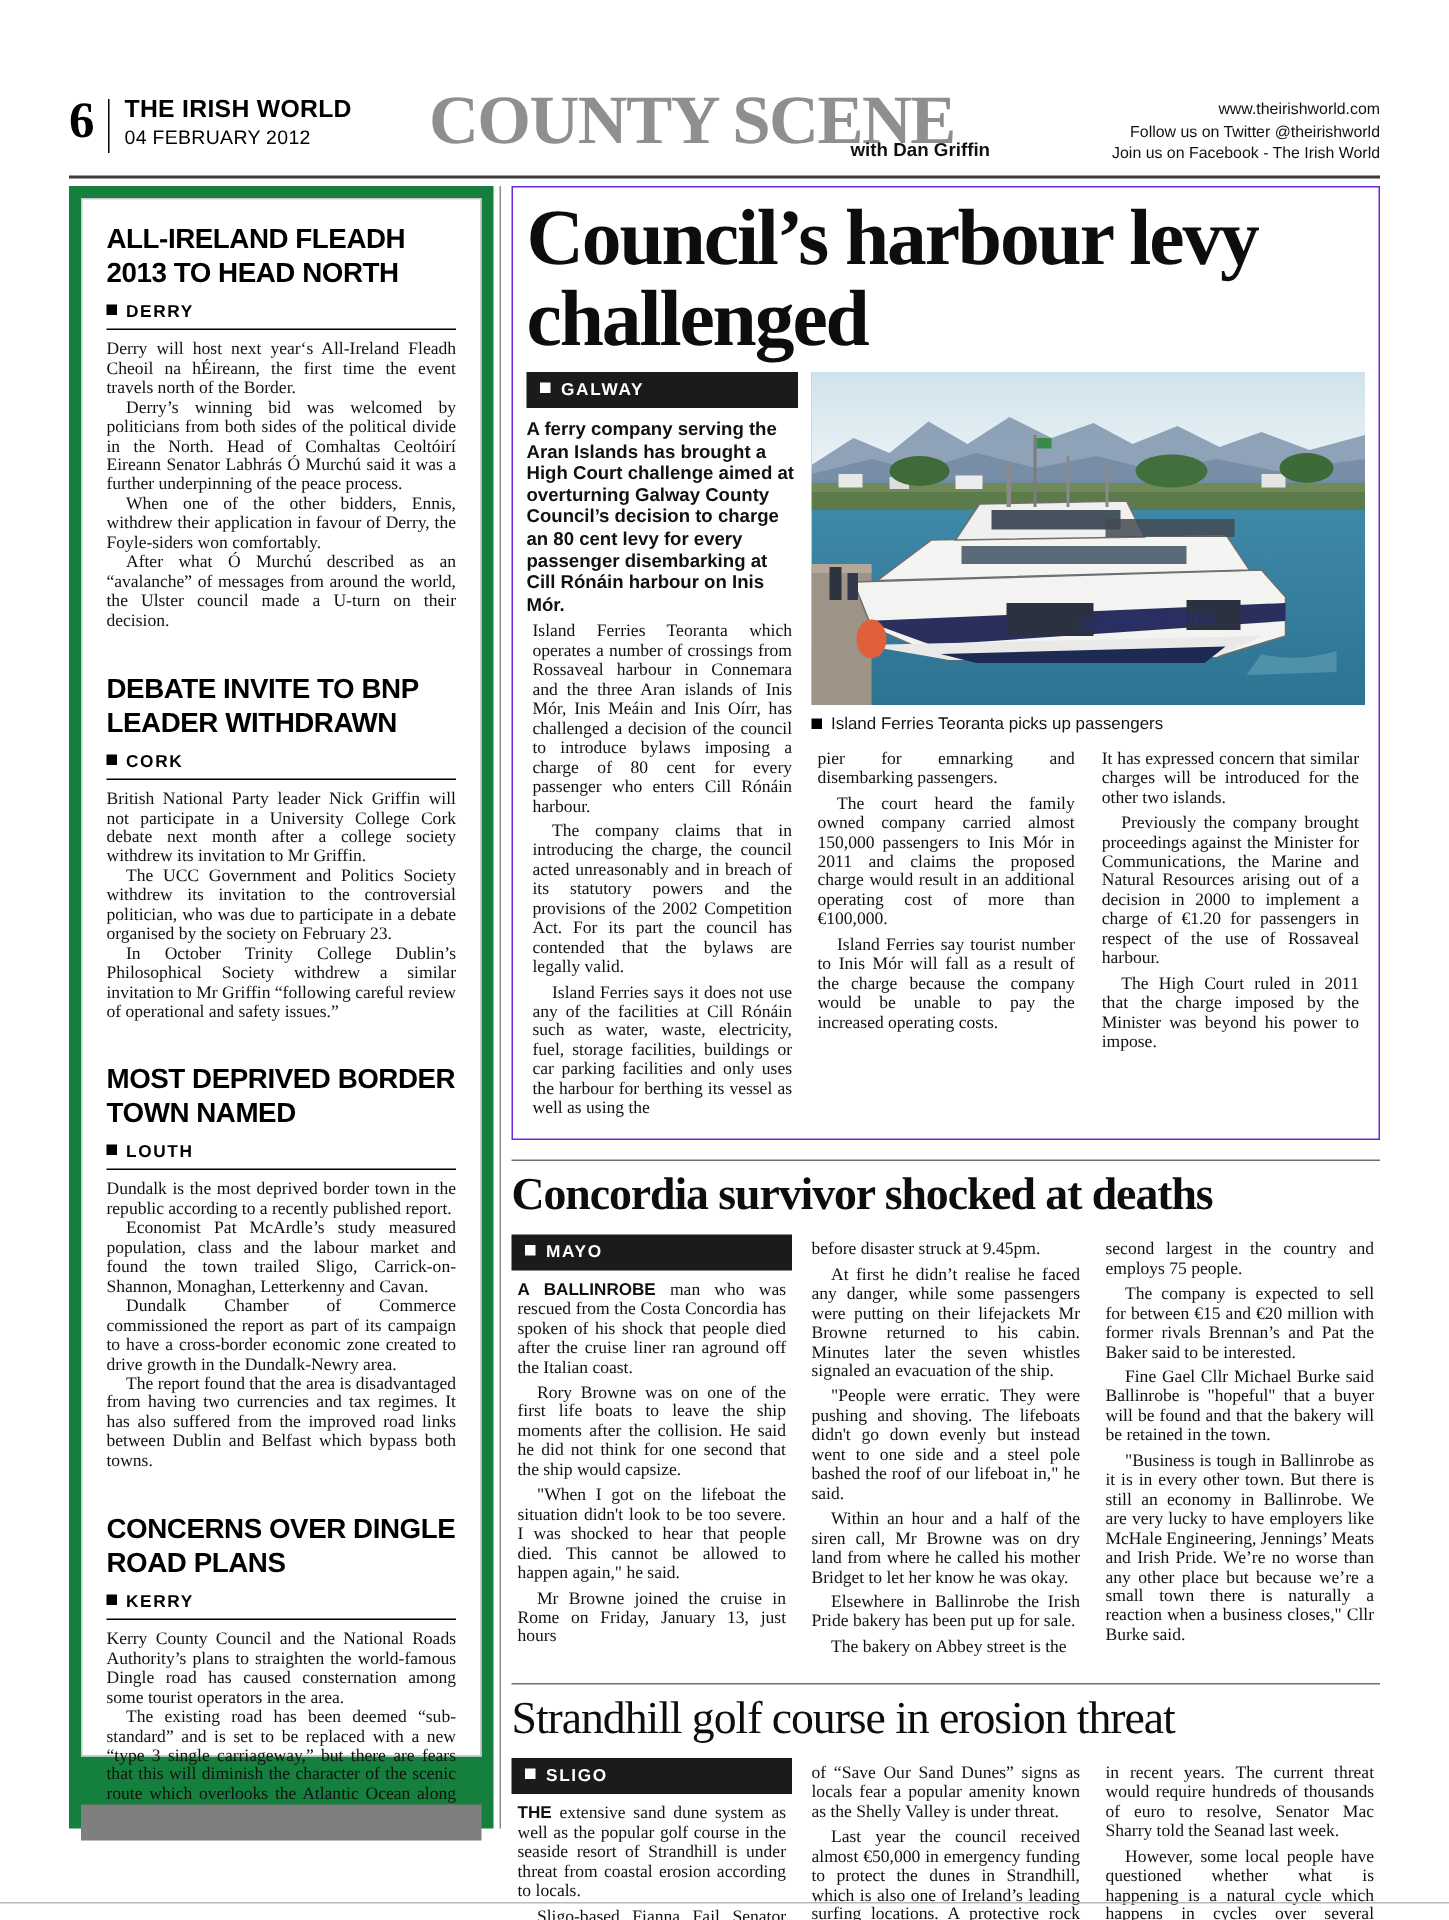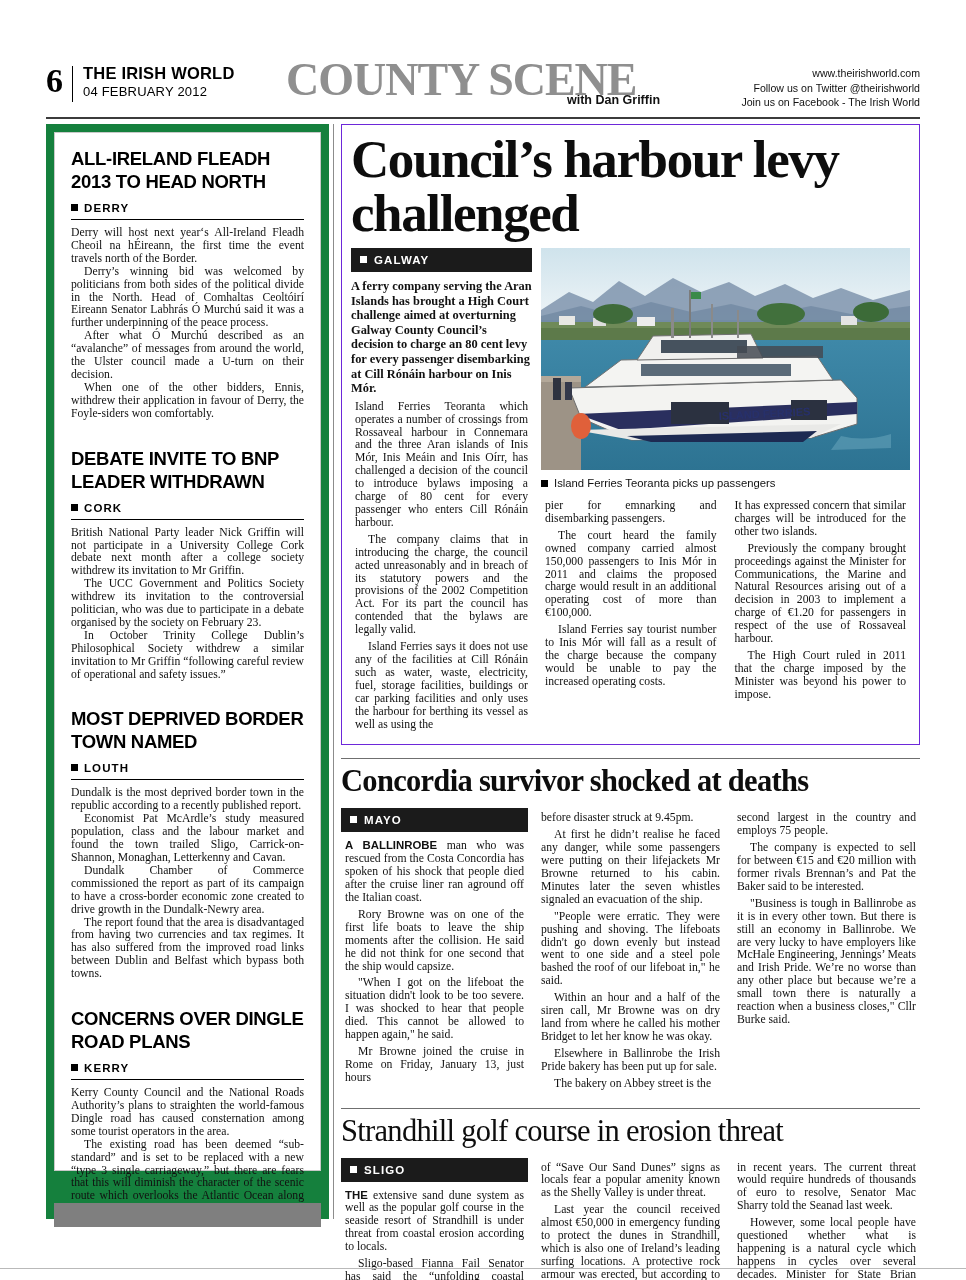--- a/index.html
+++ b/index.html
@@ -104,21 +104,21 @@
   .lead-left{width:186px;}
   .lead-right{width:369px;}
   .cty-bar{
     background:#1b1b1b;color:#fff;
     font-family:"Liberation Sans", sans-serif;
     font-weight:bold;font-size:11.5px;letter-spacing:1.1px;
     padding:6px 9px;margin-bottom:7px;
   }
   .cty-bar .sq{display:inline-block;width:7px;height:7px;background:#fff;margin-right:7px;vertical-align:1px;}
   .standfirst{
-    font-family:Liberation Serif, serif;
+    font-family:Liberation Sans, sans-serif;
     font-weight:bold;font-size:12.4px;line-height:14.6px;color:#111;margin:0 0 5px 0;
   }
   .bodytext p{
     margin:4px;font-family:"Liberation Serif", serif;
     font-size:11.7px;line-height:12.9px;text-align:justify;color:#111;
   }
   .bodytext p + p{text-indent:13px;}
 
   
   .photo{
@@ -180,22 +180,22 @@
 
   <div class="sidebar">
     <div class="sidebar-inner">
 
       <div class="side-story">
         <h2 class="side-head">ALL-IRELAND FLEADH 2013 TO HEAD NORTH</h2>
         <div class="county-tag"><span class="sq"></span><span>DERRY</span></div>
         <div class="side-body">
           <p>Derry will host next year‘s All-Ireland Fleadh Cheoil na hÉireann, the first time the event travels north of the Border.</p>
           <p>Derry’s winning bid was welcomed by politicians from both sides of the political divide in the North. Head of Comhaltas Ceoltóirí Eireann Senator Labhrás Ó Murchú said it was a further underpinning of the peace process.</p>
+          <p>When one of the other bidders, Ennis, withdrew their application in favour of Derry, the Foyle-siders won comfortably.</p>
           <p>After what Ó Murchú described as an “avalanche” of messages from around the world, the Ulster council made a U-turn on their decision.</p>
-          <p>When one of the other bidders, Ennis, withdrew their application in favour of Derry, the Foyle-siders won comfortably.</p>
         </div>
       </div>
 
       <div class="side-gap"></div>
 
       <div class="side-story">
         <h2 class="side-head">DEBATE INVITE TO BNP LEADER WITHDRAWN</h2>
         <div class="county-tag"><span class="sq"></span><span>CORK</span></div>
         <div class="side-body">
           <p>British National Party leader Nick Griffin will not participate in a University College Cork debate next month after a college society withdrew its invitation to Mr Griffin.</p>
@@ -304,21 +304,21 @@
           </div>
           <div class="caption"><span class="sq"></span><span>Island Ferries Teoranta picks up passengers</span></div>
           <div class="two-col">
             <div class="bodytext">
               <p>pier for emnarking and disembarking passengers.</p>
               <p>The court heard the family owned company carried almost 150,000 passengers to Inis Mór in 2011 and claims the proposed charge would result in an additional operating cost of more than €100,000.</p>
               <p>Island Ferries say tourist number to Inis Mór will fall as a result of the charge because the company would be unable to pay the increased operating costs.</p>
             </div>
             <div class="bodytext">
               <p>It has expressed concern that similar charges will be introduced for the other two islands.</p>
-              <p>Previously the company brought proceedings against the Minister for Communications, the Marine and Natural Resources arising out of a decision in 2003 to implement a charge of €1.20 for passengers in respect of the use of Rossaveal harbour.</p>
+              <p>Previously the company brought proceedings against the Minister for Communications, the Marine and Natural Resources arising out of a decision in 2000 to implement a charge of €1.20 for passengers in respect of the use of Rossaveal harbour.</p>
               <p>The High Court ruled in 2011 that the charge imposed by the Minister was beyond his power to impose.</p>
             </div>
           </div>
         </div>
       </div>
     </div>
 
     <div class="story">
       <div class="rule-top"></div>
       <h2 class="story-head">Concordia survivor shocked at deaths</h2>
@@ -339,20 +339,21 @@
             <p>"People were erratic. They were pushing and shoving. The lifeboats didn't go down evenly but instead went to one side and a steel pole bashed the roof of our lifeboat in," he said.</p>
             <p>Within an hour and a half of the siren call, Mr Browne was on dry land from where he called his mother Bridget to let her know he was okay.</p>
             <p>Elsewhere in Ballinrobe the Irish Pride bakery has been put up for sale.</p>
             <p>The bakery on Abbey street is the</p>
           </div>
         </div>
         <div class="col">
           <div class="bodytext">
             <p>second largest in the country and employs 75 people.</p>
             <p>The company is expected to sell for between €15 and €20 million with former rivals Brennan’s and Pat the Baker said to be interested.</p>
+            <p>Fine Gael Cllr Michael Burke said Ballinrobe is "hopeful" that a buyer will be found and that the bakery will be retained in the town.</p>
             <p>"Business is tough in Ballinrobe as it is in every other town. But there is still an economy in Ballinrobe. We are very lucky to have employers like McHale Engineering, Jennings’ Meats and Irish Pride. We’re no worse than any other place but because we’re a small town there is naturally a reaction when a business closes," Cllr Burke said.</p>
           </div>
         </div>
       </div>
     </div>
 
     <div class="story">
       <div class="rule-top"></div>
       <h2 class="story-head light">Strandhill golf course in erosion threat</h2>
       <div class="three-col">

